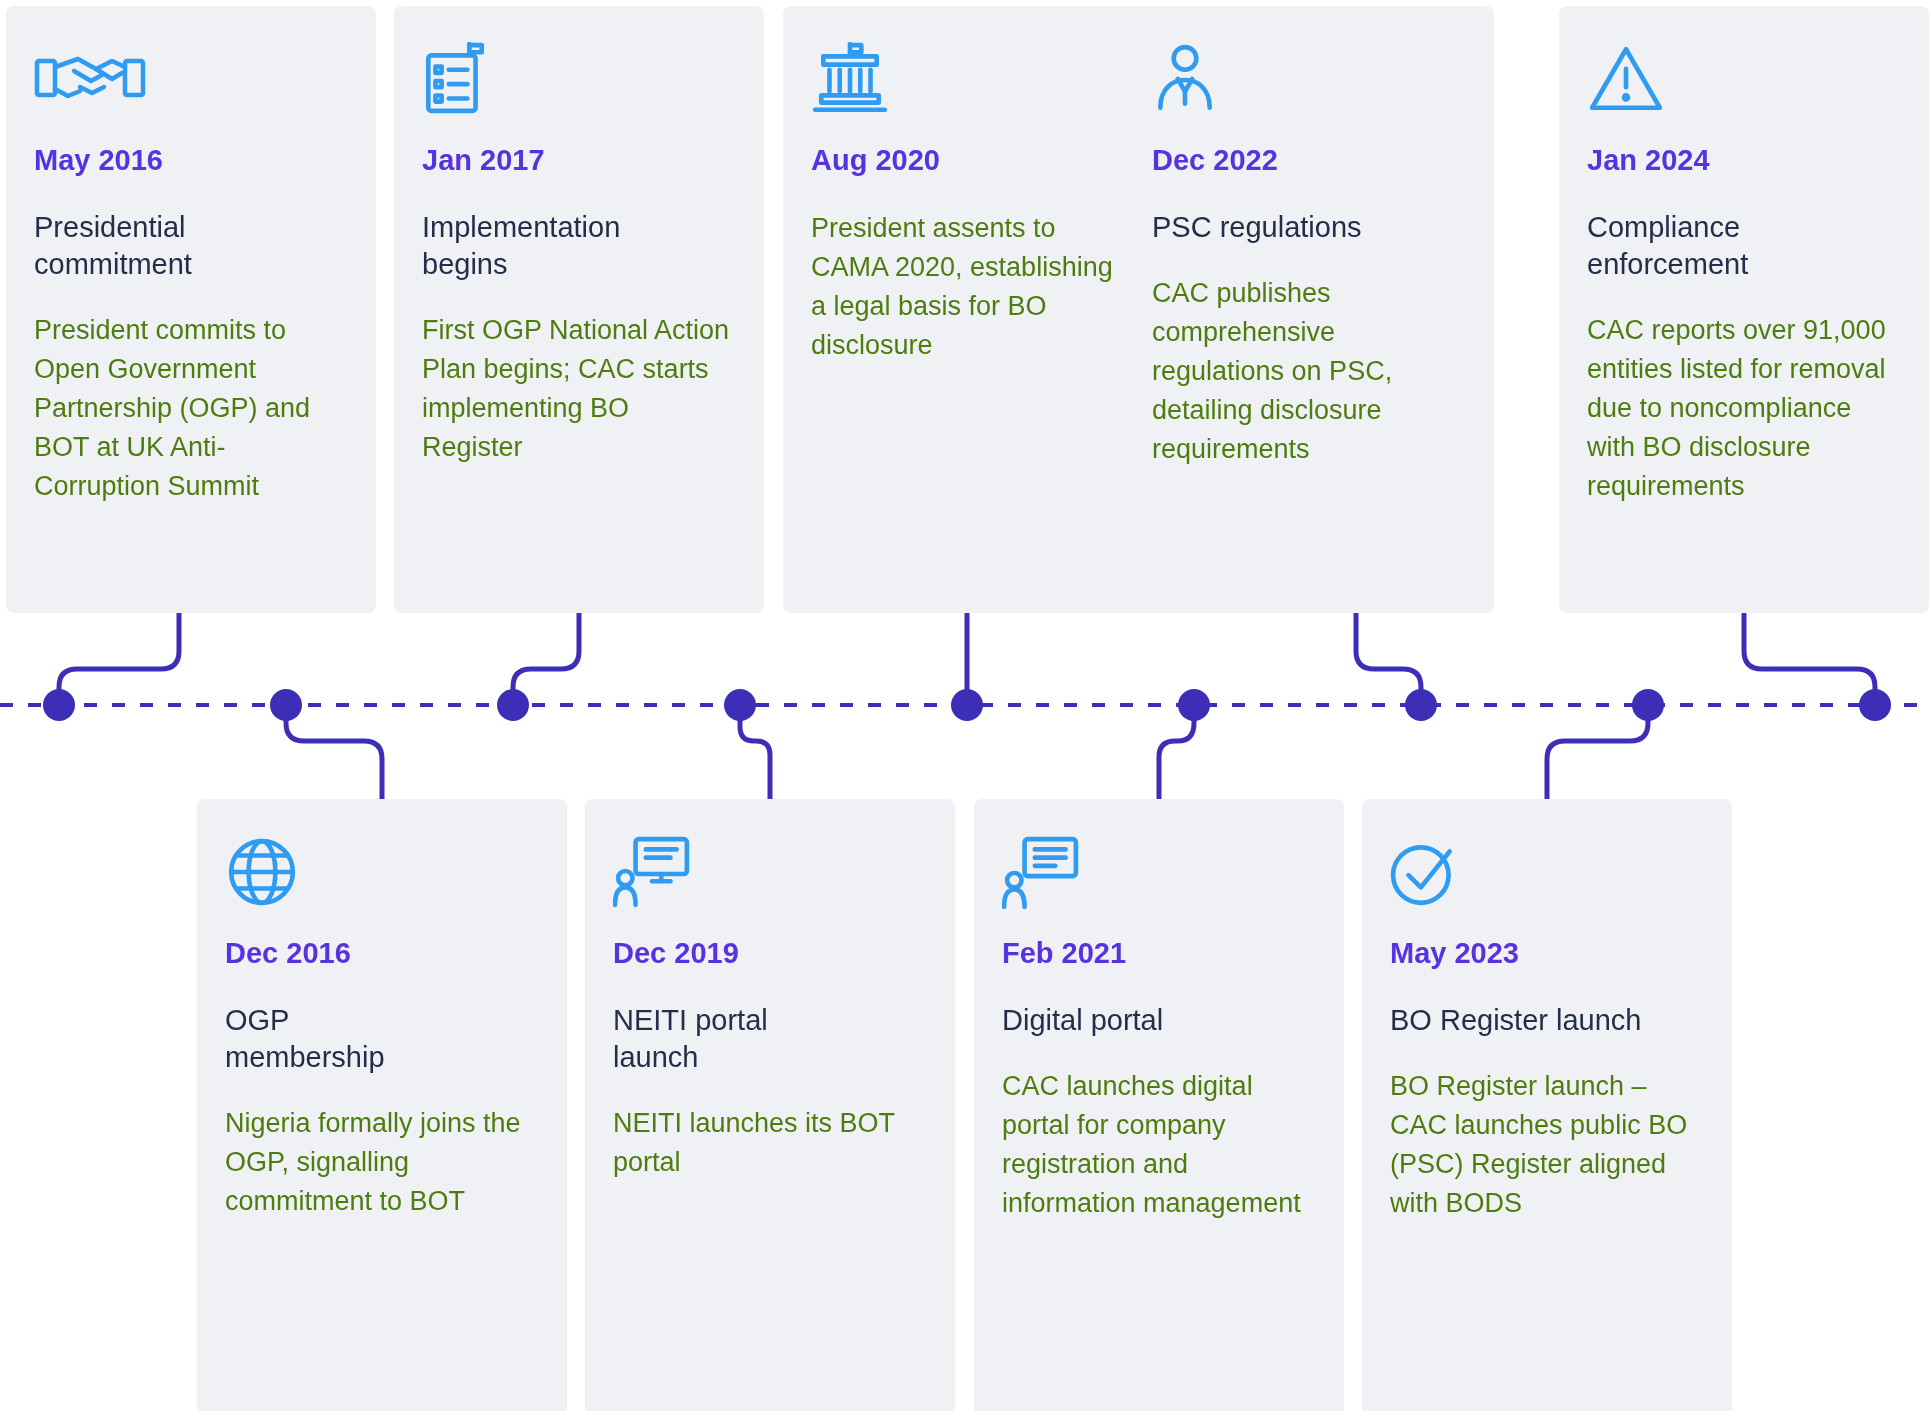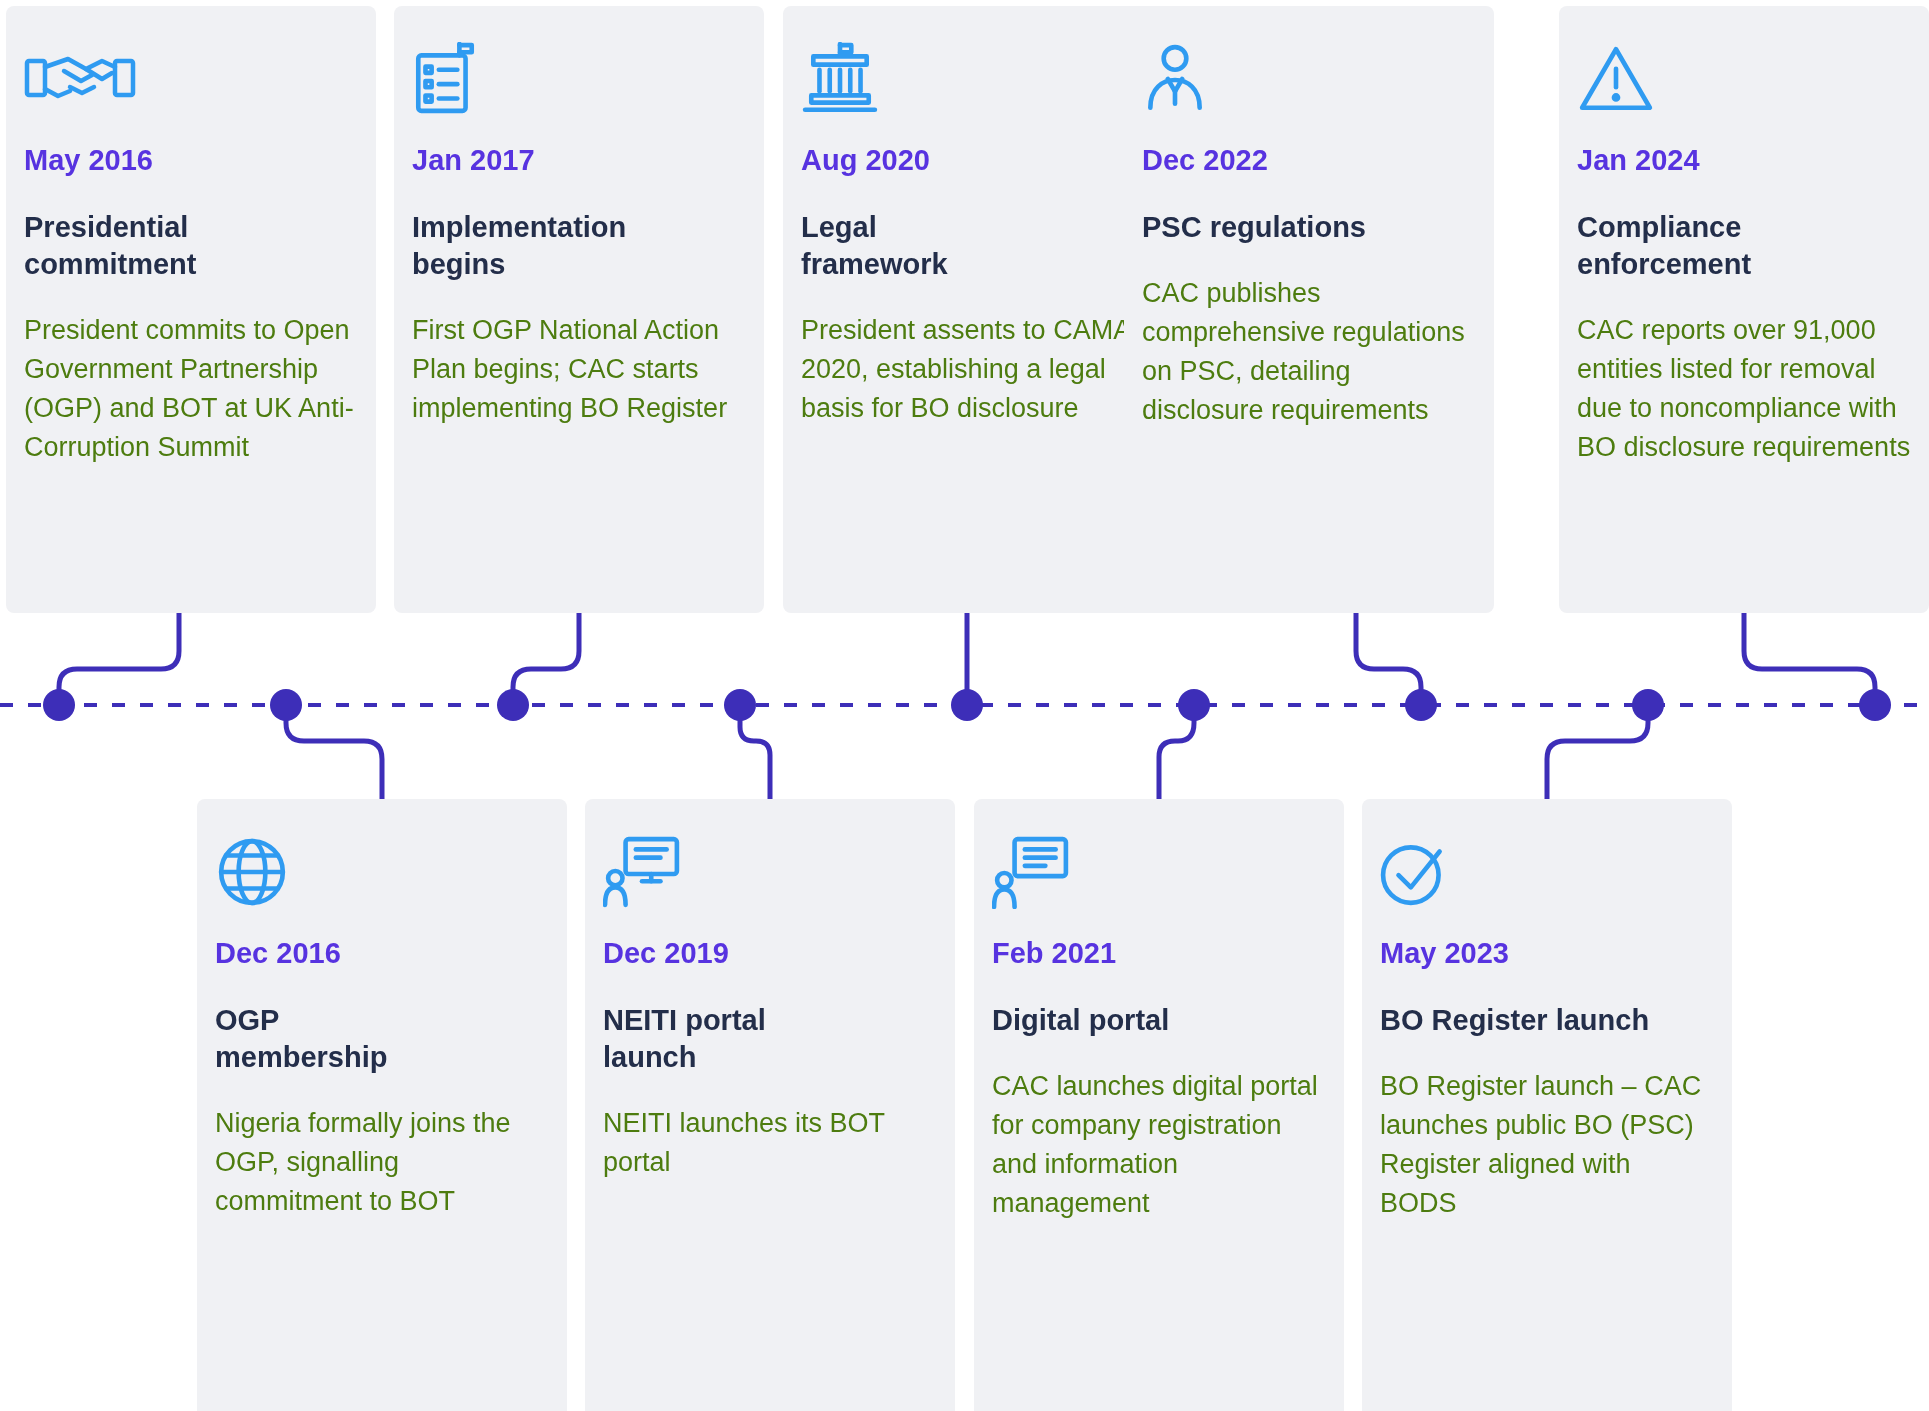--- a/index.html
+++ b/index.html
@@ -4,32 +4,32 @@
 <style>
   * { margin:0; padding:0; box-sizing:border-box; }
   html,body { background:#ffffff; }
   body { font-family:"Liberation Sans", sans-serif; }
   .canvas {
     position:relative; width:1929px; height:1411px; background:#ffffff; overflow:hidden;
   }
   .tl-svg { position:absolute; left:0; top:0; z-index:0; }
   .card {
     position:absolute; width:370px; background:#f0f1f4; border-radius:8px;
-    padding:36px 18px; z-index:1;
+    padding:36px 28px; z-index:1;
   }
   .card.top { top:6px; height:607px; }
   .card.bottom { top:799px; height:739px; }
   .icon { height:80px; margin-bottom:22px; display:flex; align-items:flex-start; }
   .icon svg {
     stroke:#2f9bf1; fill:none; stroke-width:4.5;
     stroke-linecap:round; stroke-linejoin:round;
   }
   .date { font-size:29px; font-weight:700; color:#5733e0; margin-bottom:32px; }
   .title {
-    font-size:29px; font-weight:700; color:#232e4a; line-height:1.28;
+    font-size:29px; font-weight:400; color:#232e4a; line-height:1.28;
     margin-bottom:28px; white-space:pre-line;
   }
   .desc { font-size:27px; font-weight:400; color:#4d7c0f; line-height:1.44; }
 </style>
 </head>
 <body>
 
 <div class="canvas">
 
   <svg class="tl-svg" width="1929" height="1411" viewBox="0 0 1929 1411">
@@ -105,22 +105,20 @@
         <line x1="18" y1="27" x2="18" y2="48"></line>
         <line x1="28" y1="27" x2="28" y2="48"></line>
         <line x1="38" y1="27" x2="38" y2="48"></line>
         <line x1="48" y1="27" x2="48" y2="48"></line>
         <line x1="58" y1="27" x2="58" y2="48"></line>
         <rect x="10" y="52" width="56" height="7"></rect>
         <line x1="4" y1="66" x2="72" y2="66"></line>
       </svg>
     </div>
     <div class="date">Aug 2020</div>
-    <div class="title">Legal
-framework</div>
     <div class="desc">President assents to CAMA 2020, establishing a legal basis for BO disclosure</div>
   </div>
 
   <div class="card top" style="left:1124px">
     <div class="icon">
       <svg width="66" height="74" viewBox="0 0 64 72">
         <circle cx="32" cy="16" r="11"></circle>
         <path d="M8 64 C8 45 20 37 32 37 C44 37 56 45 56 64"></path>
         <path d="M25 36 L32 48 L39 36"></path>
         <line x1="32" y1="48" x2="32" y2="60"></line>

